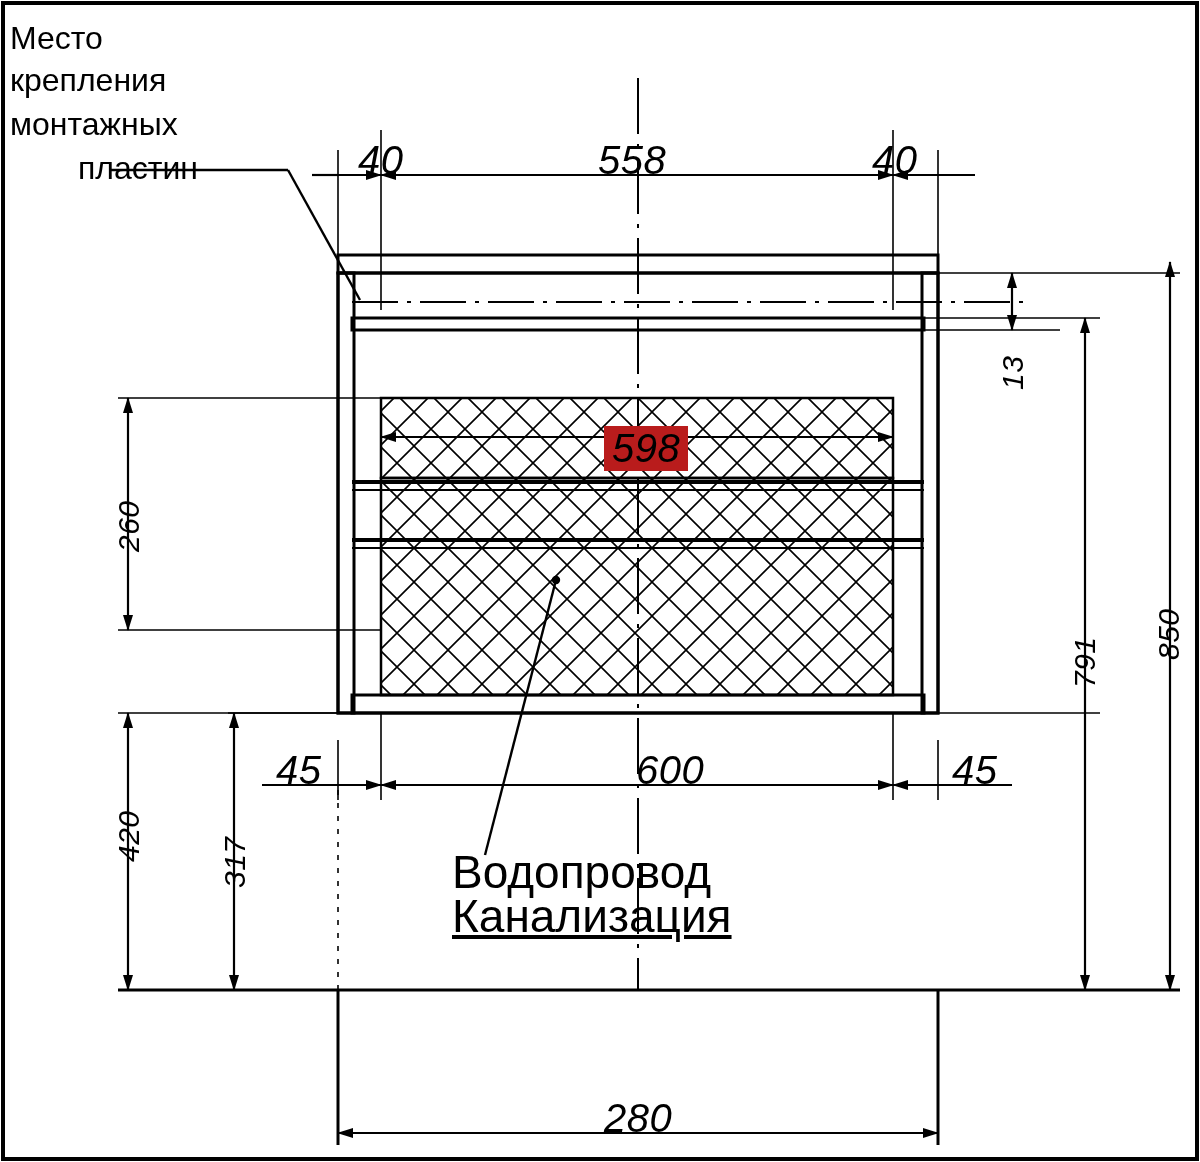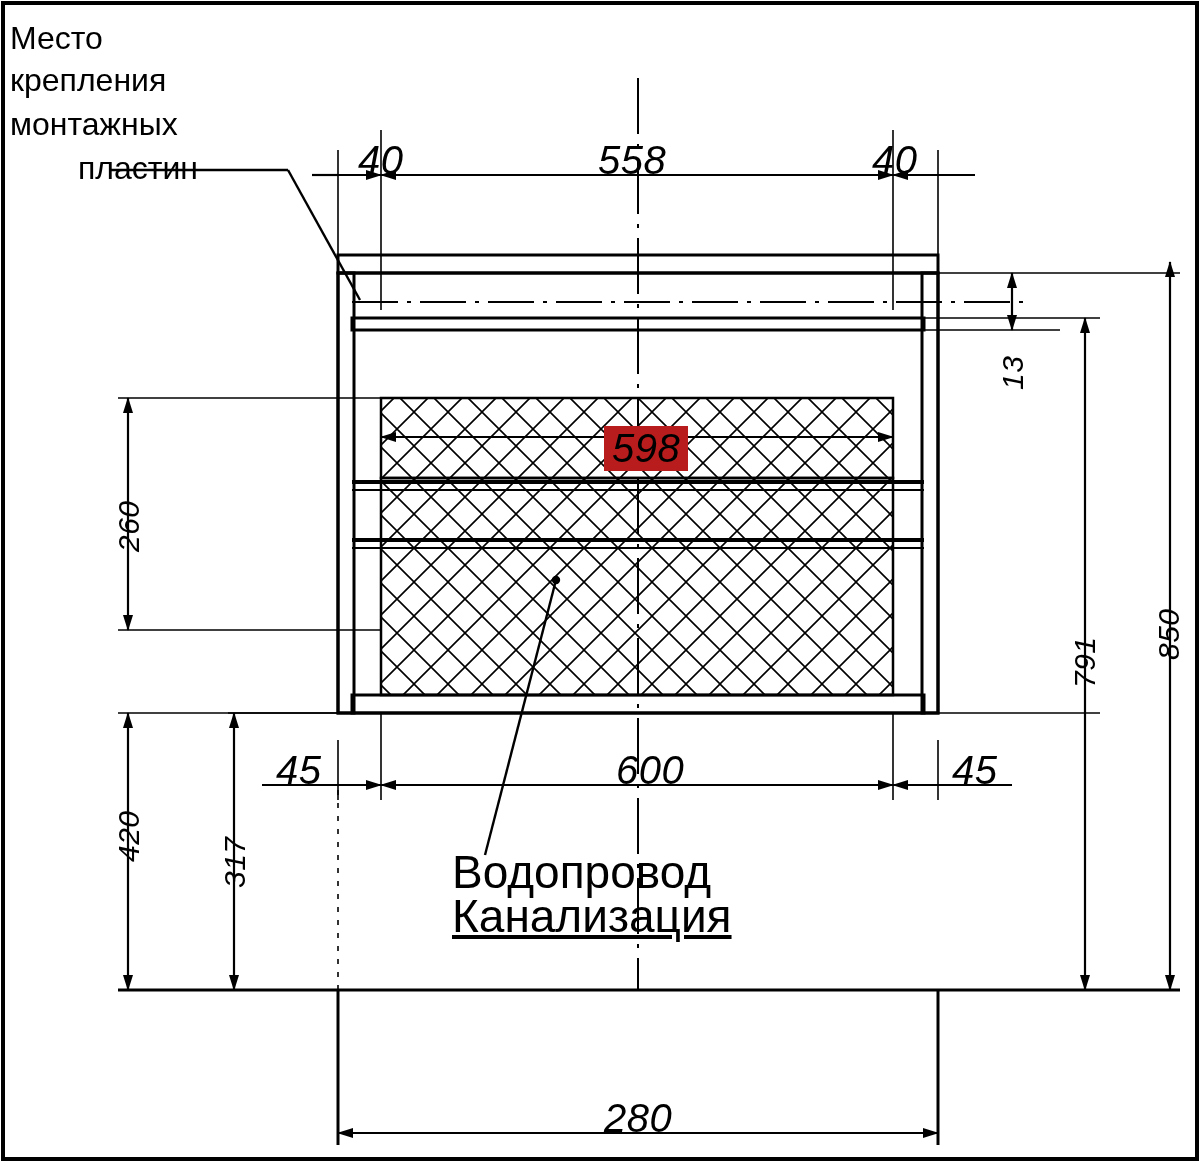--- a/index.html
+++ b/index.html
@@ -164,21 +164,21 @@
 
   <div class="lbl note-c" style="left:452px;top:850px;">Водопровод</div>
   <div class="lbl note-c underline" style="left:452px;top:894px;">Канализация</div>
 
   <div class="lbl dim" style="left:358px;top:138px;">40</div>
   <div class="lbl dim" style="left:598px;top:138px;">558</div>
   <div class="lbl dim" style="left:872px;top:138px;">40</div>
 
   <div class="lbl dim" style="left:604px;top:426px;background:#b91c1c;padding:0 8px;">598</div>
 
-  <div class="lbl dim" style="left:616px;top:748px;">600</div>
+  <div class="lbl dim" style="left:636px;top:748px;">600</div>
   <div class="lbl dim" style="left:276px;top:748px;">45</div>
   <div class="lbl dim" style="left:952px;top:748px;">45</div>
 
   <div class="lbl dim" style="left:604px;top:1096px;">280</div>
 
   <div class="lbl dimv" style="left:112px;top:552px;transform:rotate(-90deg);">260</div>
   <div class="lbl dimv" style="left:112px;top:862px;transform:rotate(-90deg);">420</div>
   <div class="lbl dimv" style="left:218px;top:888px;transform:rotate(-90deg);">317</div>
   <div class="lbl dimv" style="left:996px;top:390px;transform:rotate(-90deg);">13</div>
   <div class="lbl dimv" style="left:1068px;top:688px;transform:rotate(-90deg);">791</div>

